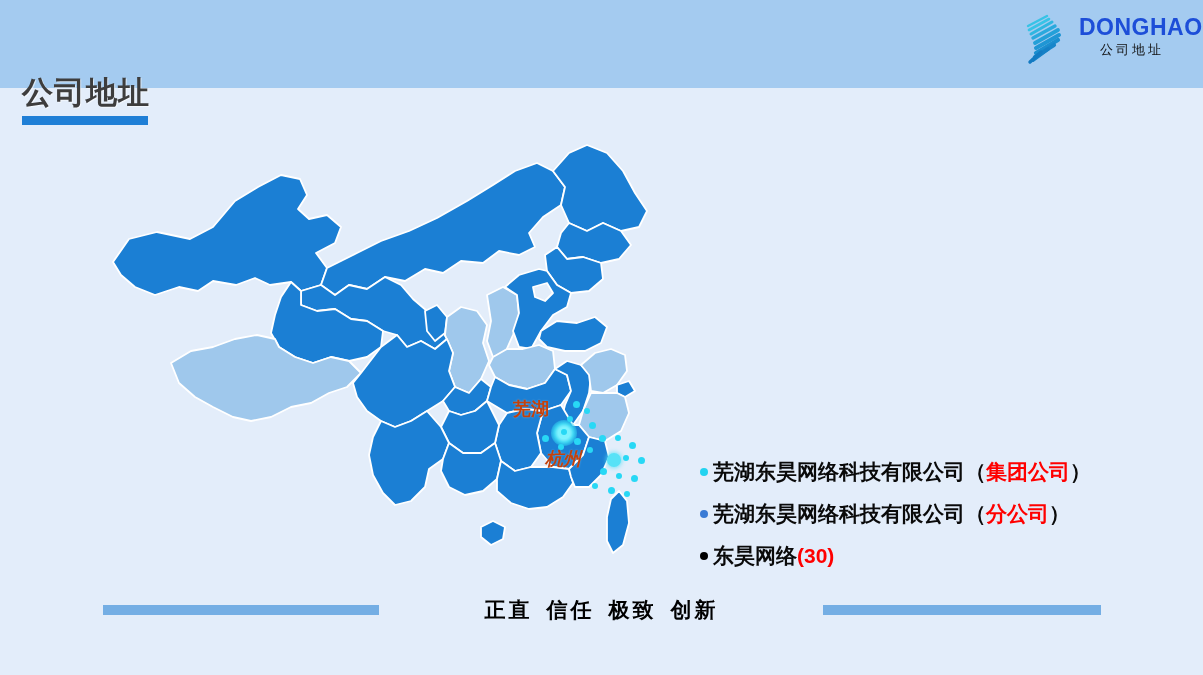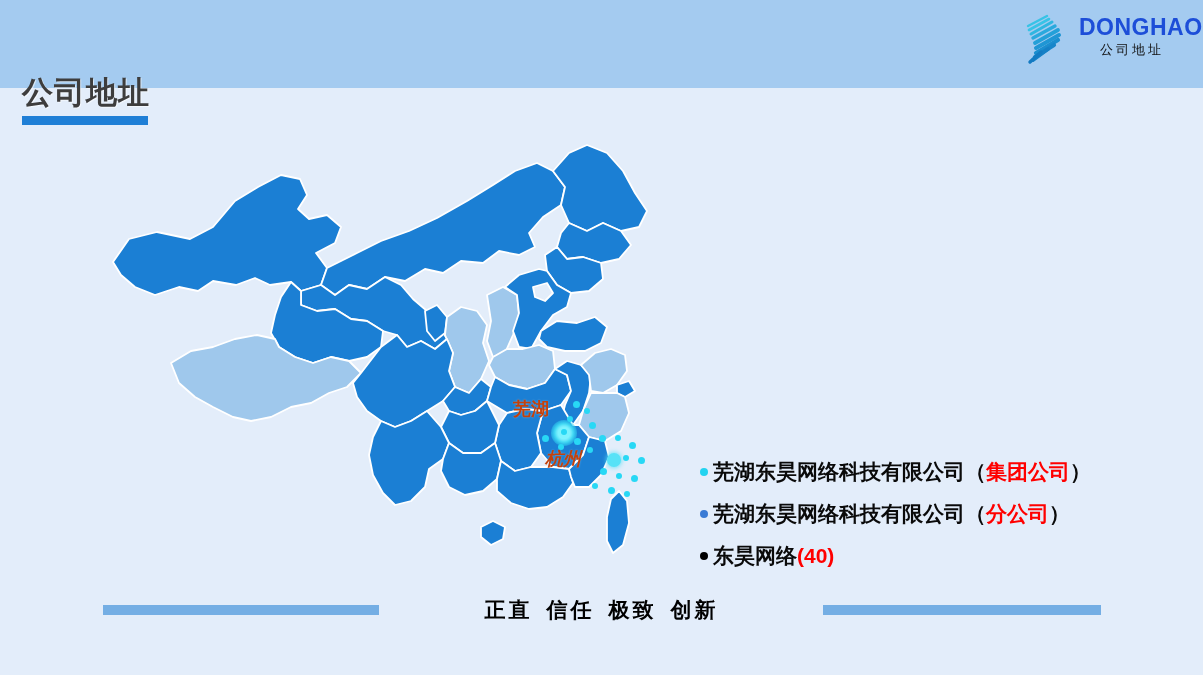--- a/index.html
+++ b/index.html
@@ -237,21 +237,21 @@
     <span class="legend-text"><span>芜湖东昊网络科技有限公司</span><span class="paren">（</span><span class="hl">集团公司</span><span class="paren">）</span></span>
   </div>
 
   <div class="legend-row">
     <span class="legend-bullet" style="background:#3a7bd5"></span>
     <span class="legend-text"><span>芜湖东昊网络科技有限公司</span><span class="paren">（</span><span class="hl">分公司</span><span class="paren">）</span></span>
   </div>
 
   <div class="legend-row">
     <span class="legend-bullet" style="background:#000000"></span>
-    <span class="legend-text"><span>东昊网络</span><span class="hl">(40)</span></span>
+    <span class="legend-text"><span>东昊网络</span><span class="hl">(30)</span></span>
   </div>
 
 </div>
 
 <div class="footer">
   <div class="foot-bar" id="foot-bar-left"></div>
   <div class="foot-bar" id="foot-bar-right"></div>
   <div class="foot-slogan">
     <span>正直</span><span>信任</span><span>极致</span><span>创新</span>
   </div>

